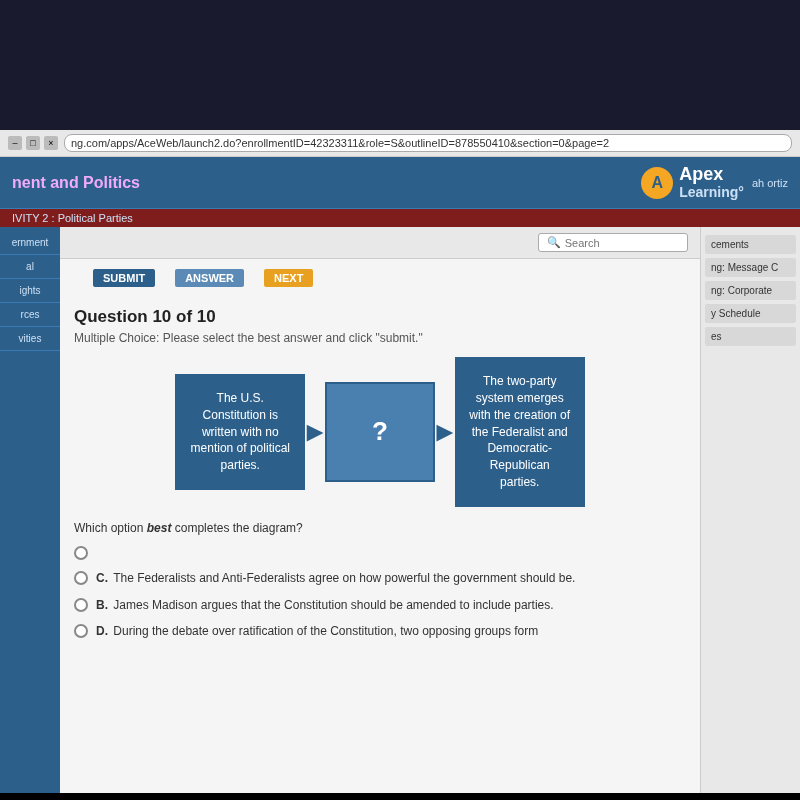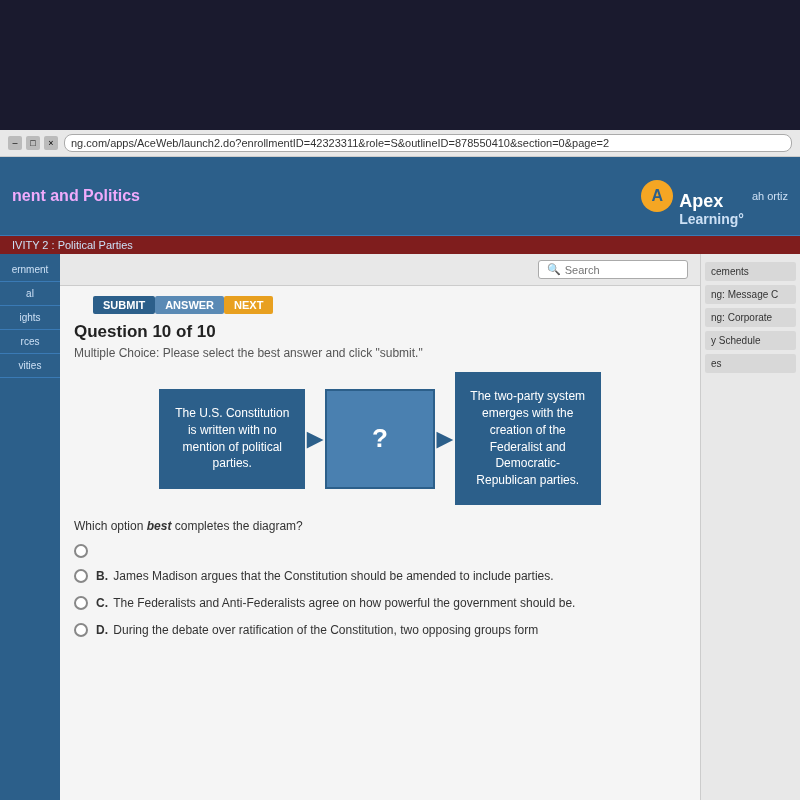--- a/index.html
+++ b/index.html
@@ -170,22 +170,22 @@
     .question-content {
       flex: 1;
       overflow-y: auto;
       background: #f5f5f5;
       padding: 10px 14px;
     }
 
     
     .toolbar {
       display: flex;
-      gap: 0;
-      margin-bottom: 8px;
+      gap: 20px;
+      margin-bottom: 20px;
       padding-left: 19px;
     }
     .toolbar-btn {
       padding: 3px 10px;
       font-size: 11px;
       font-weight: bold;
       border: none;
       cursor: pointer;
       border-radius: 2px;
     }
@@ -215,21 +215,21 @@
     }
     .diagram-box {
       border: 2px solid #2c5f8a;
       background: #2c5f8a;
       color: white;
       padding: 14px 12px;
       text-align: center;
       font-size: 12px;
       font-weight: normal;
       line-height: 1.4;
-      width: 146px;
+      width: 130px;
       min-height: 100px;
       display: flex;
       align-items: center;
       justify-content: center;
     }
     .diagram-arrow {
       color: #2c5f8a;
       font-size: 28px;
       line-height: 1;
       margin: 0 -4px;
@@ -314,21 +314,21 @@
     <div class="browser-btn">×</div>
   </div>
   <div class="address-bar">ng.com/apps/AceWeb/launch2.do?enrollmentID=42323311&amp;role=S&amp;outlineID=878550410&amp;section=0&amp;page=2</div>
 </div>
 
 <div class="app-header">
   <div class="app-title">nent and Politics</div>
   <div style="display:flex;align-items:center;gap:8px;">
     <div class="apex-logo">
       <div class="apex-logo-icon">A</div>
-      <div style="display:flex;flex-direction:column;line-height:1.1;margin-top:27px;">
+      <div style="display:flex;flex-direction:column;line-height:1.1;">
         <span>Apex</span>
         <span style="font-size:14px;color:#cce0f5;">Learning°</span>
       </div>
     </div>
     <div class="user-name">ah ortiz</div>
   </div>
 </div>
 
 <div class="breadcrumb-bar">IVITY 2 : Political Parties</div>
 
@@ -375,28 +375,28 @@
       <div class="which-option">
         Which option <em>best</em> completes the diagram?
       </div>
 
       <div class="answer-choice">
         <div class="radio-btn"></div>
       </div>
 
       <div class="answer-choice">
         <div class="radio-btn"></div>
+        <span><span class="choice-label">C.</span>
+        <span>The Federalists and Anti-Federalists agree on how powerful the government should be.</span></span>
+      </div>
+
+      <div class="answer-choice">
+        <div class="radio-btn"></div>
         <span><span class="choice-label">B.</span>
         <span>James Madison argues that the Constitution should be amended to include parties.</span></span>
-      </div>
-
-      <div class="answer-choice">
-        <div class="radio-btn"></div>
-        <span><span class="choice-label">C.</span>
-        <span>The Federalists and Anti-Federalists agree on how powerful the government should be.</span></span>
       </div>
 
       <div class="answer-choice">
         <div class="radio-btn"></div>
         <span><span class="choice-label">D.</span>
         <span>During the debate over ratification of the Constitution, two opposing groups form</span></span>
       </div>
 
     </div>
   </div>

